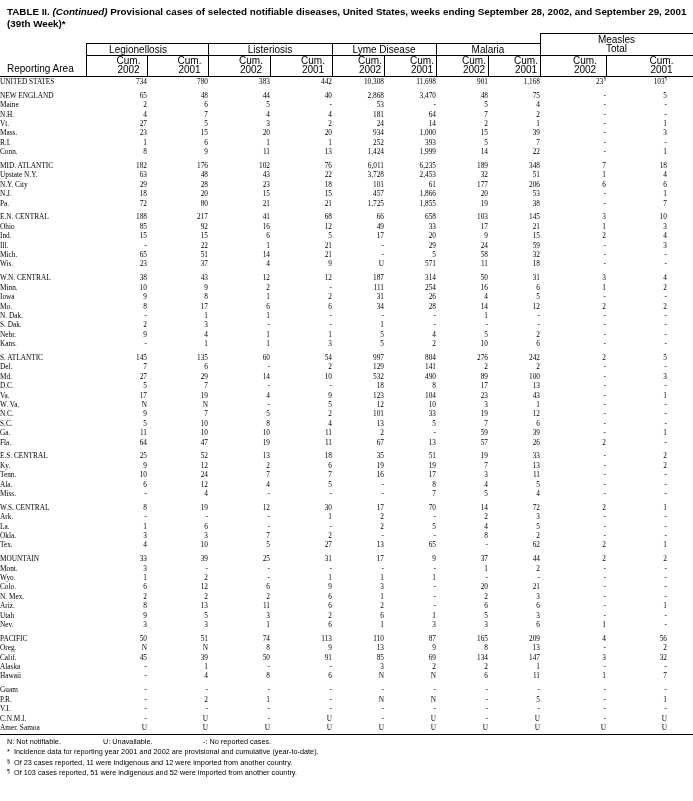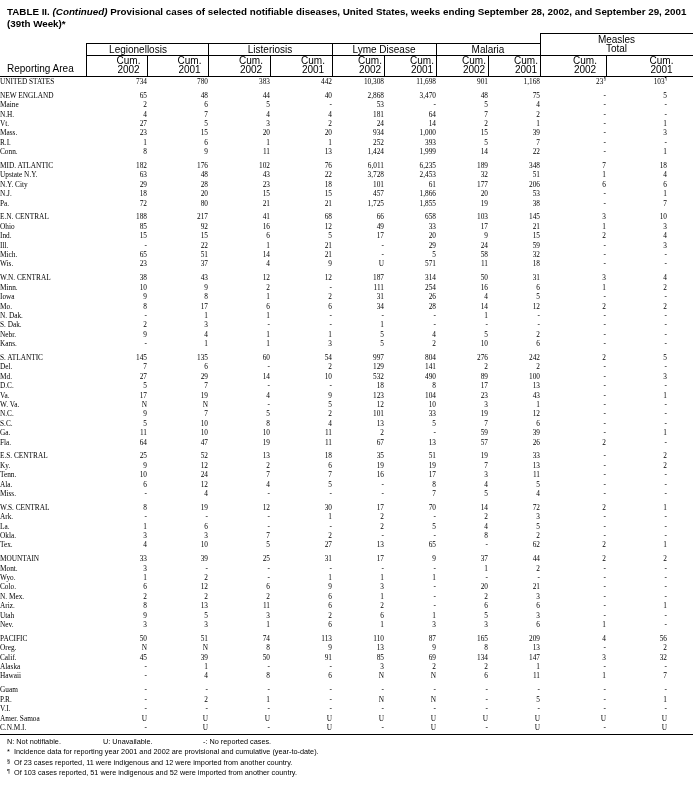--- a/index.html
+++ b/index.html
@@ -937,43 +937,43 @@
     <td class="num">-</td>
     <td class="num">-</td>
     <td class="num">-</td>
     <td class="num">-</td>
     <td class="num">-</td>
     <td class="num">-</td>
     <td class="num">-</td>
     <td class="num last">-</td>
   </tr>
       <tr>
+    <td class="area">C.N.M.I.</td>
+    <td class="num">-</td>
+    <td class="num">U</td>
+    <td class="num">-</td>
+    <td class="num">U</td>
+    <td class="num">-</td>
+    <td class="num">U</td>
+    <td class="num">-</td>
+    <td class="num">U</td>
+    <td class="num">-</td>
+    <td class="num last">U</td>
+  </tr>
+      <tr>
     <td class="area">Amer. Samoa</td>
     <td class="num">U</td>
     <td class="num">U</td>
     <td class="num">U</td>
     <td class="num">U</td>
     <td class="num">U</td>
     <td class="num">U</td>
     <td class="num">U</td>
     <td class="num">U</td>
     <td class="num">U</td>
-    <td class="num last">U</td>
-  </tr>
-      <tr>
-    <td class="area">C.N.M.I.</td>
-    <td class="num">-</td>
-    <td class="num">U</td>
-    <td class="num">-</td>
-    <td class="num">U</td>
-    <td class="num">-</td>
-    <td class="num">U</td>
-    <td class="num">-</td>
-    <td class="num">U</td>
-    <td class="num">-</td>
     <td class="num last">U</td>
   </tr>
     </tbody>
 </table>
 
 <div class="footer">
   <div class="legend">
     <span class="l1">N: Not notifiable.</span><span class="l2">U: Unavailable.</span><span>-: No reported cases.</span>
   </div>
   <div class="note"><span class="mk">*</span><span>Incidence data for reporting year 2001 and 2002 are provisional and cumulative (year-to-date).</span></div>

